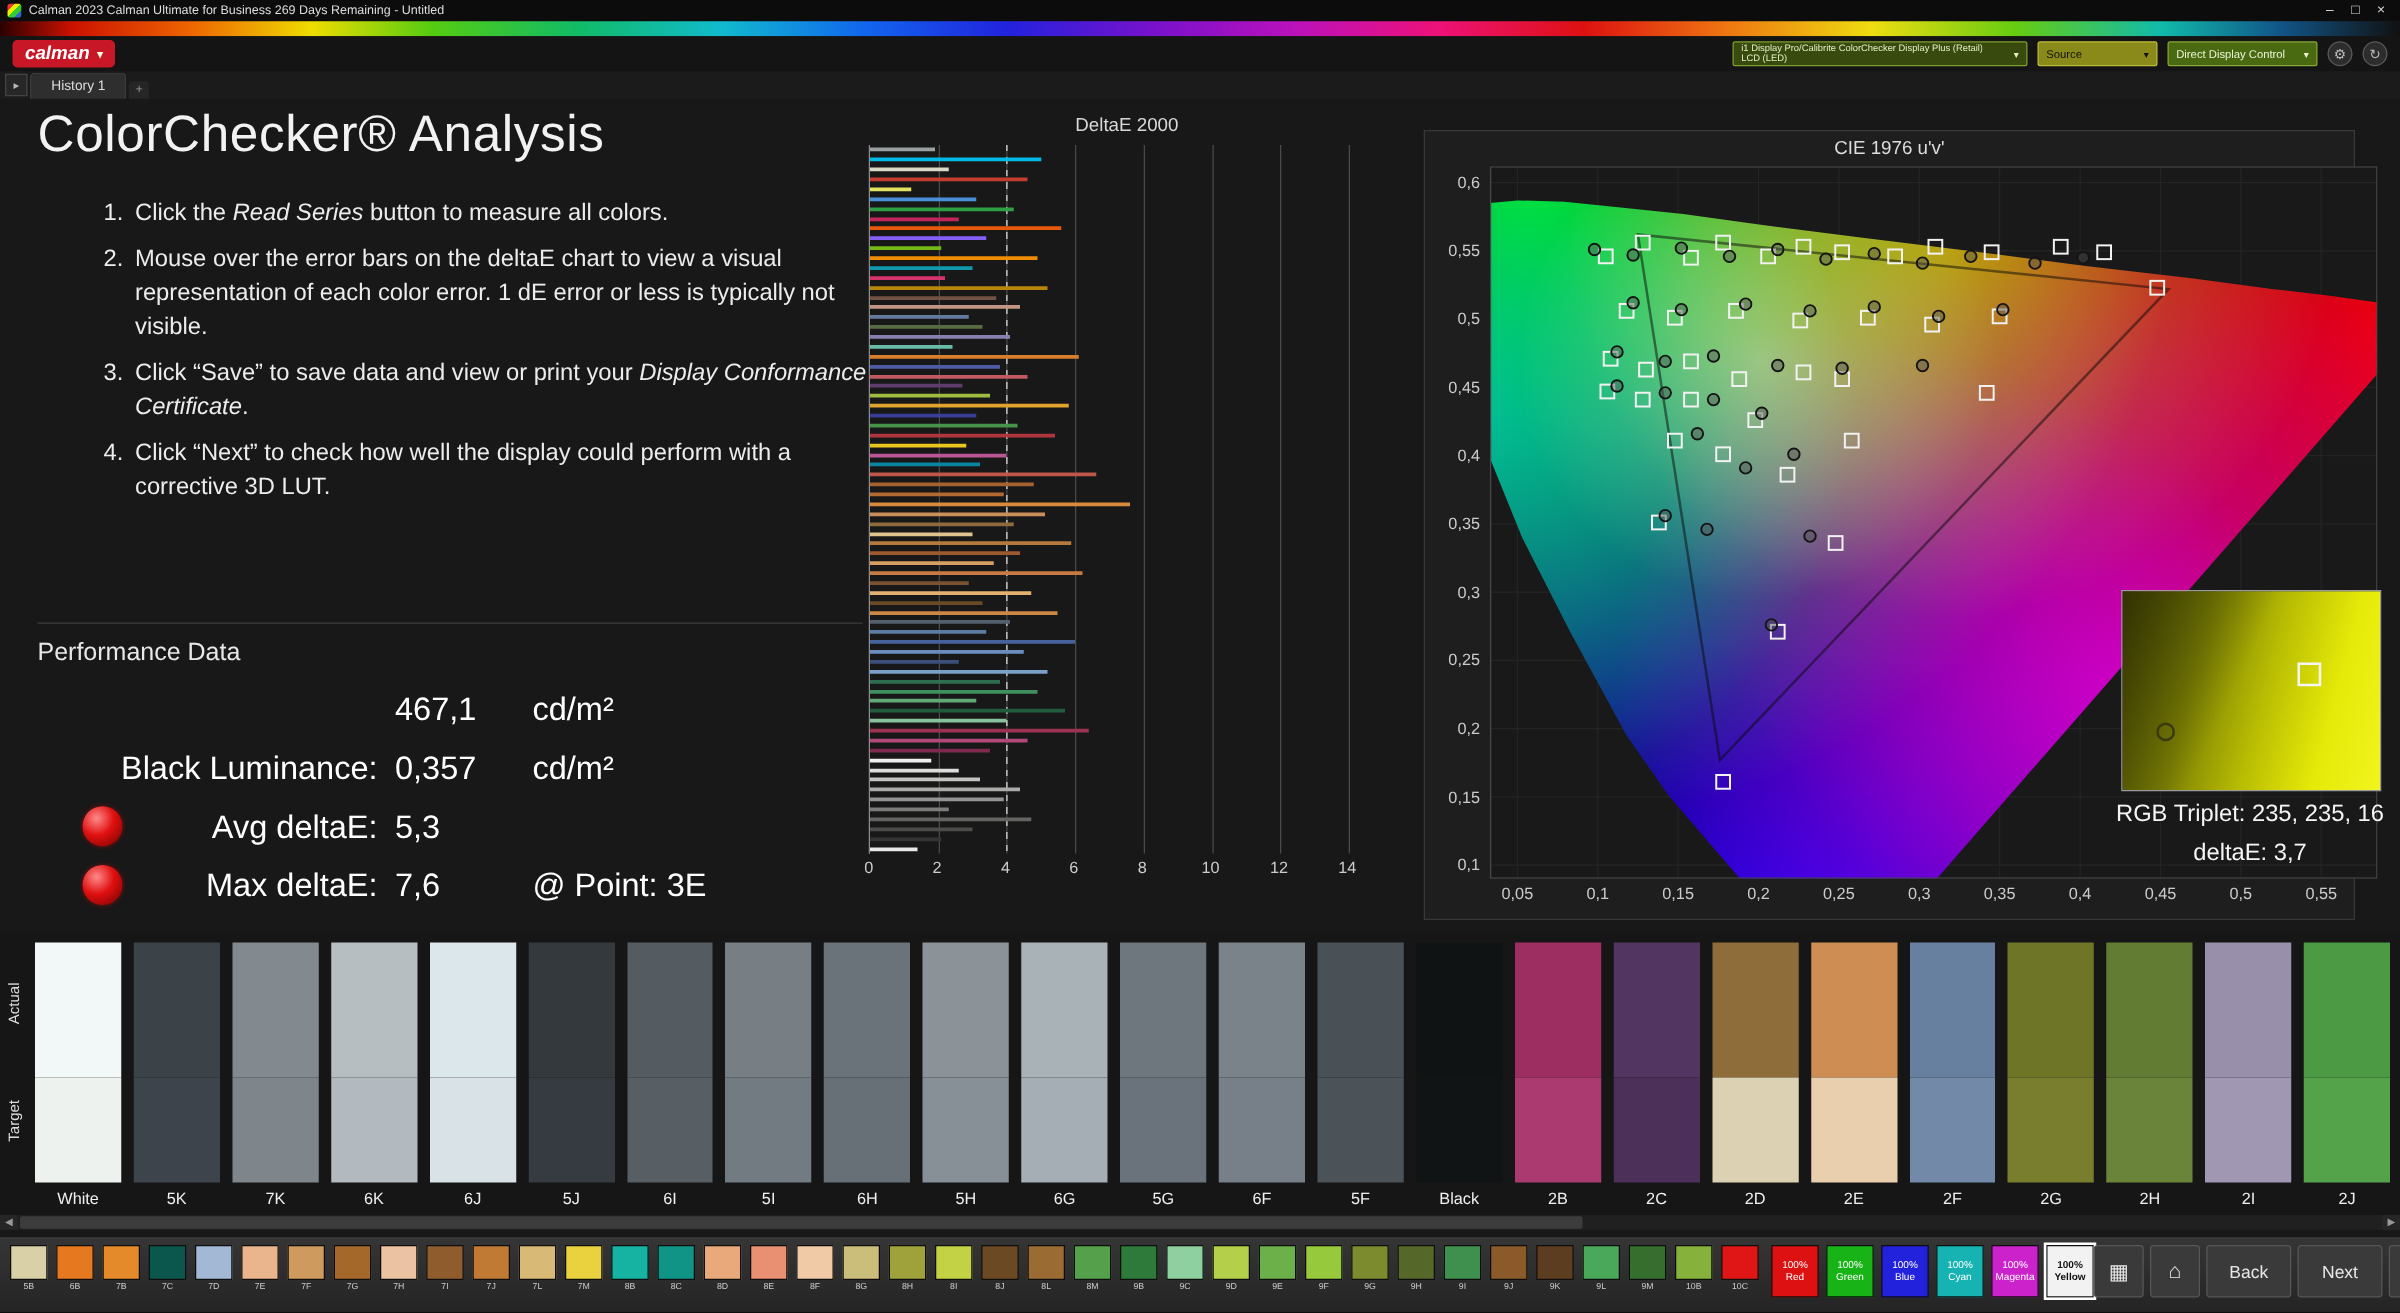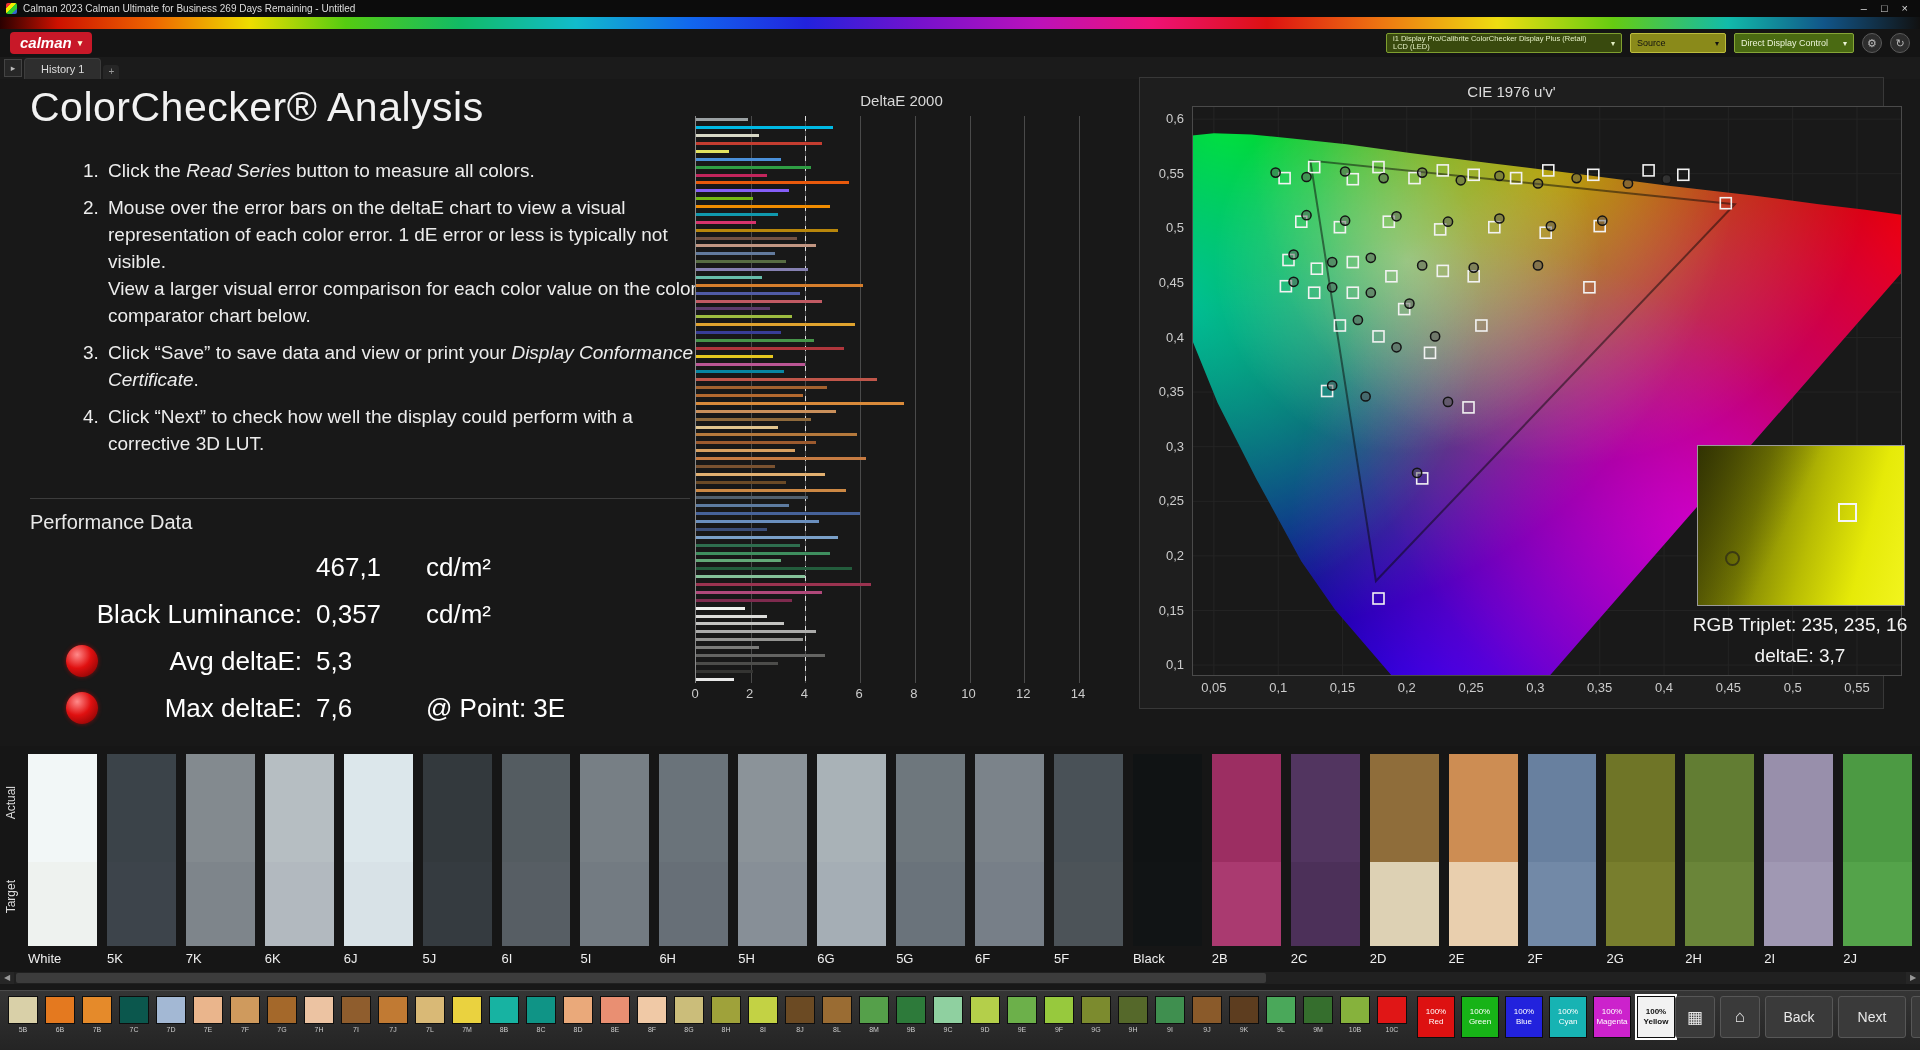--- a/index.html
+++ b/index.html
@@ -71,21 +71,21 @@
   .chart-title{text-align:center;font-size:15px;color:#d8d8d8;height:24px;}
   .de-plot{position:relative;width:413px;height:567px;border-left:1px solid #8a8a8a;overflow:hidden;}
   .de-grid{position:absolute;top:0;bottom:0;width:1px;background:#4a4a4a;}
   .de-avg{position:absolute;top:0;bottom:0;width:1px;
           background:repeating-linear-gradient(to bottom,#ddd 0 5px,transparent 5px 10px);}
   .de-bar{position:absolute;left:0;height:3px;}
   .de-xlabels{position:relative;width:413px;height:18px;margin-top:3px;}
   .de-xlabels span{position:absolute;transform:translateX(-50%);font-size:13px;color:#ccc;}
 
   
-  .cie{position:absolute;left:1139px;top:77px;width:745px;height:632px;background:#1e1e1e;
+  .cie{position:absolute;left:1139px;top:104px;width:745px;height:632px;background:#1e1e1e;
        border:1px solid #383838;box-sizing:border-box;}
   .cie-title{text-align:center;font-size:15px;color:#ddd;margin-top:5px;}
   .cie-svg-wrap{position:absolute;left:52px;top:28px;width:710px;height:570px;}
   .cie-ylabels span{position:absolute;right:4px;font-size:13px;color:#ccc;width:40px;text-align:right;}
   .cie-ylabels{position:absolute;left:2px;top:28px;width:46px;height:570px;}
   .cie-xlabels{position:absolute;left:52px;top:602px;width:710px;height:16px;}
   .cie-xlabels span{position:absolute;transform:translateX(-50%);font-size:13px;color:#ccc;}
   .inset{position:absolute;left:557px;top:367px;width:206px;height:159px;border:1px solid #9a9a9a;
          background:linear-gradient(105deg,#4f5206 0%,#7c8004 30%,#b9bd03 55%,#e6ea08 78%,#f2f41e 100%);}
   .inset::after{content:"";position:absolute;inset:0;
@@ -99,21 +99,21 @@
   
   .comparator{position:absolute;left:0;top:746px;width:100%;height:226px;background:#161616;}
   .rowlabel{position:absolute;left:4px;font-size:12px;color:#ddd;
             writing-mode:vertical-rl;transform:rotate(180deg);}
   .rowlabel.actual{top:40px;}
   .rowlabel.target{top:134px;}
   .cmp-cols{position:absolute;left:28px;right:8px;top:8px;display:flex;gap:10px;}
   .cmp-col{flex:1;display:flex;flex-direction:column;}
   .cmp-top{height:108px;}
   .cmp-bot{height:84px;}
-  .cmp-label{text-align:left;font-size:13px;color:#f0f0f0;margin-top:5px;}
+  .cmp-label{text-align:center;font-size:13px;color:#f0f0f0;margin-top:5px;}
 
   
   .hscroll{position:absolute;left:0;top:972px;width:100%;height:12px;background:#202020;}
   .hs-arrow{position:absolute;top:0;width:14px;height:12px;color:#999;font-size:8px;text-align:center;
             line-height:12px;background:#262626;cursor:pointer;}
   .hs-arrow.left{left:0;} .hs-arrow.right{right:0;}
   .hs-thumb{position:absolute;left:16px;top:1px;width:1250px;height:10px;background:#3c3c3c;border-radius:2px;cursor:grab;}
 
   
   .toolbar{position:absolute;left:0;top:990px;width:100%;height:60px;box-sizing:border-box;
@@ -182,21 +182,20 @@
     <div class="tabstub">+</div>
   </div>
 
   <div class="page-title">ColorChecker® Analysis</div>
   <ol class="instructions">
       <li>
         <div><span>Click the </span><span style="font-style: italic;">Read Series</span><span> button to measure all colors.</span></div>
       </li>
       <li>
         <div><span>Mouse over the error bars on the deltaE chart to view a visual representation of each color error. 1 dE error or less is typically not visible.</span></div>
-        <div><span>View a larger visual error comparison for each color value on the color comparator chart below.</span></div>
       </li>
       <li>
         <div><span>Click “Save” to save data and view or print your </span><span style="font-style: italic;">Display Conformance Certificate</span><span>.</span></div>
       </li>
       <li>
         <div><span>Click “Next” to check how well the display could perform with a corrective 3D LUT.</span></div>
       </li>
     </ol>
 
   <div class="perf">

